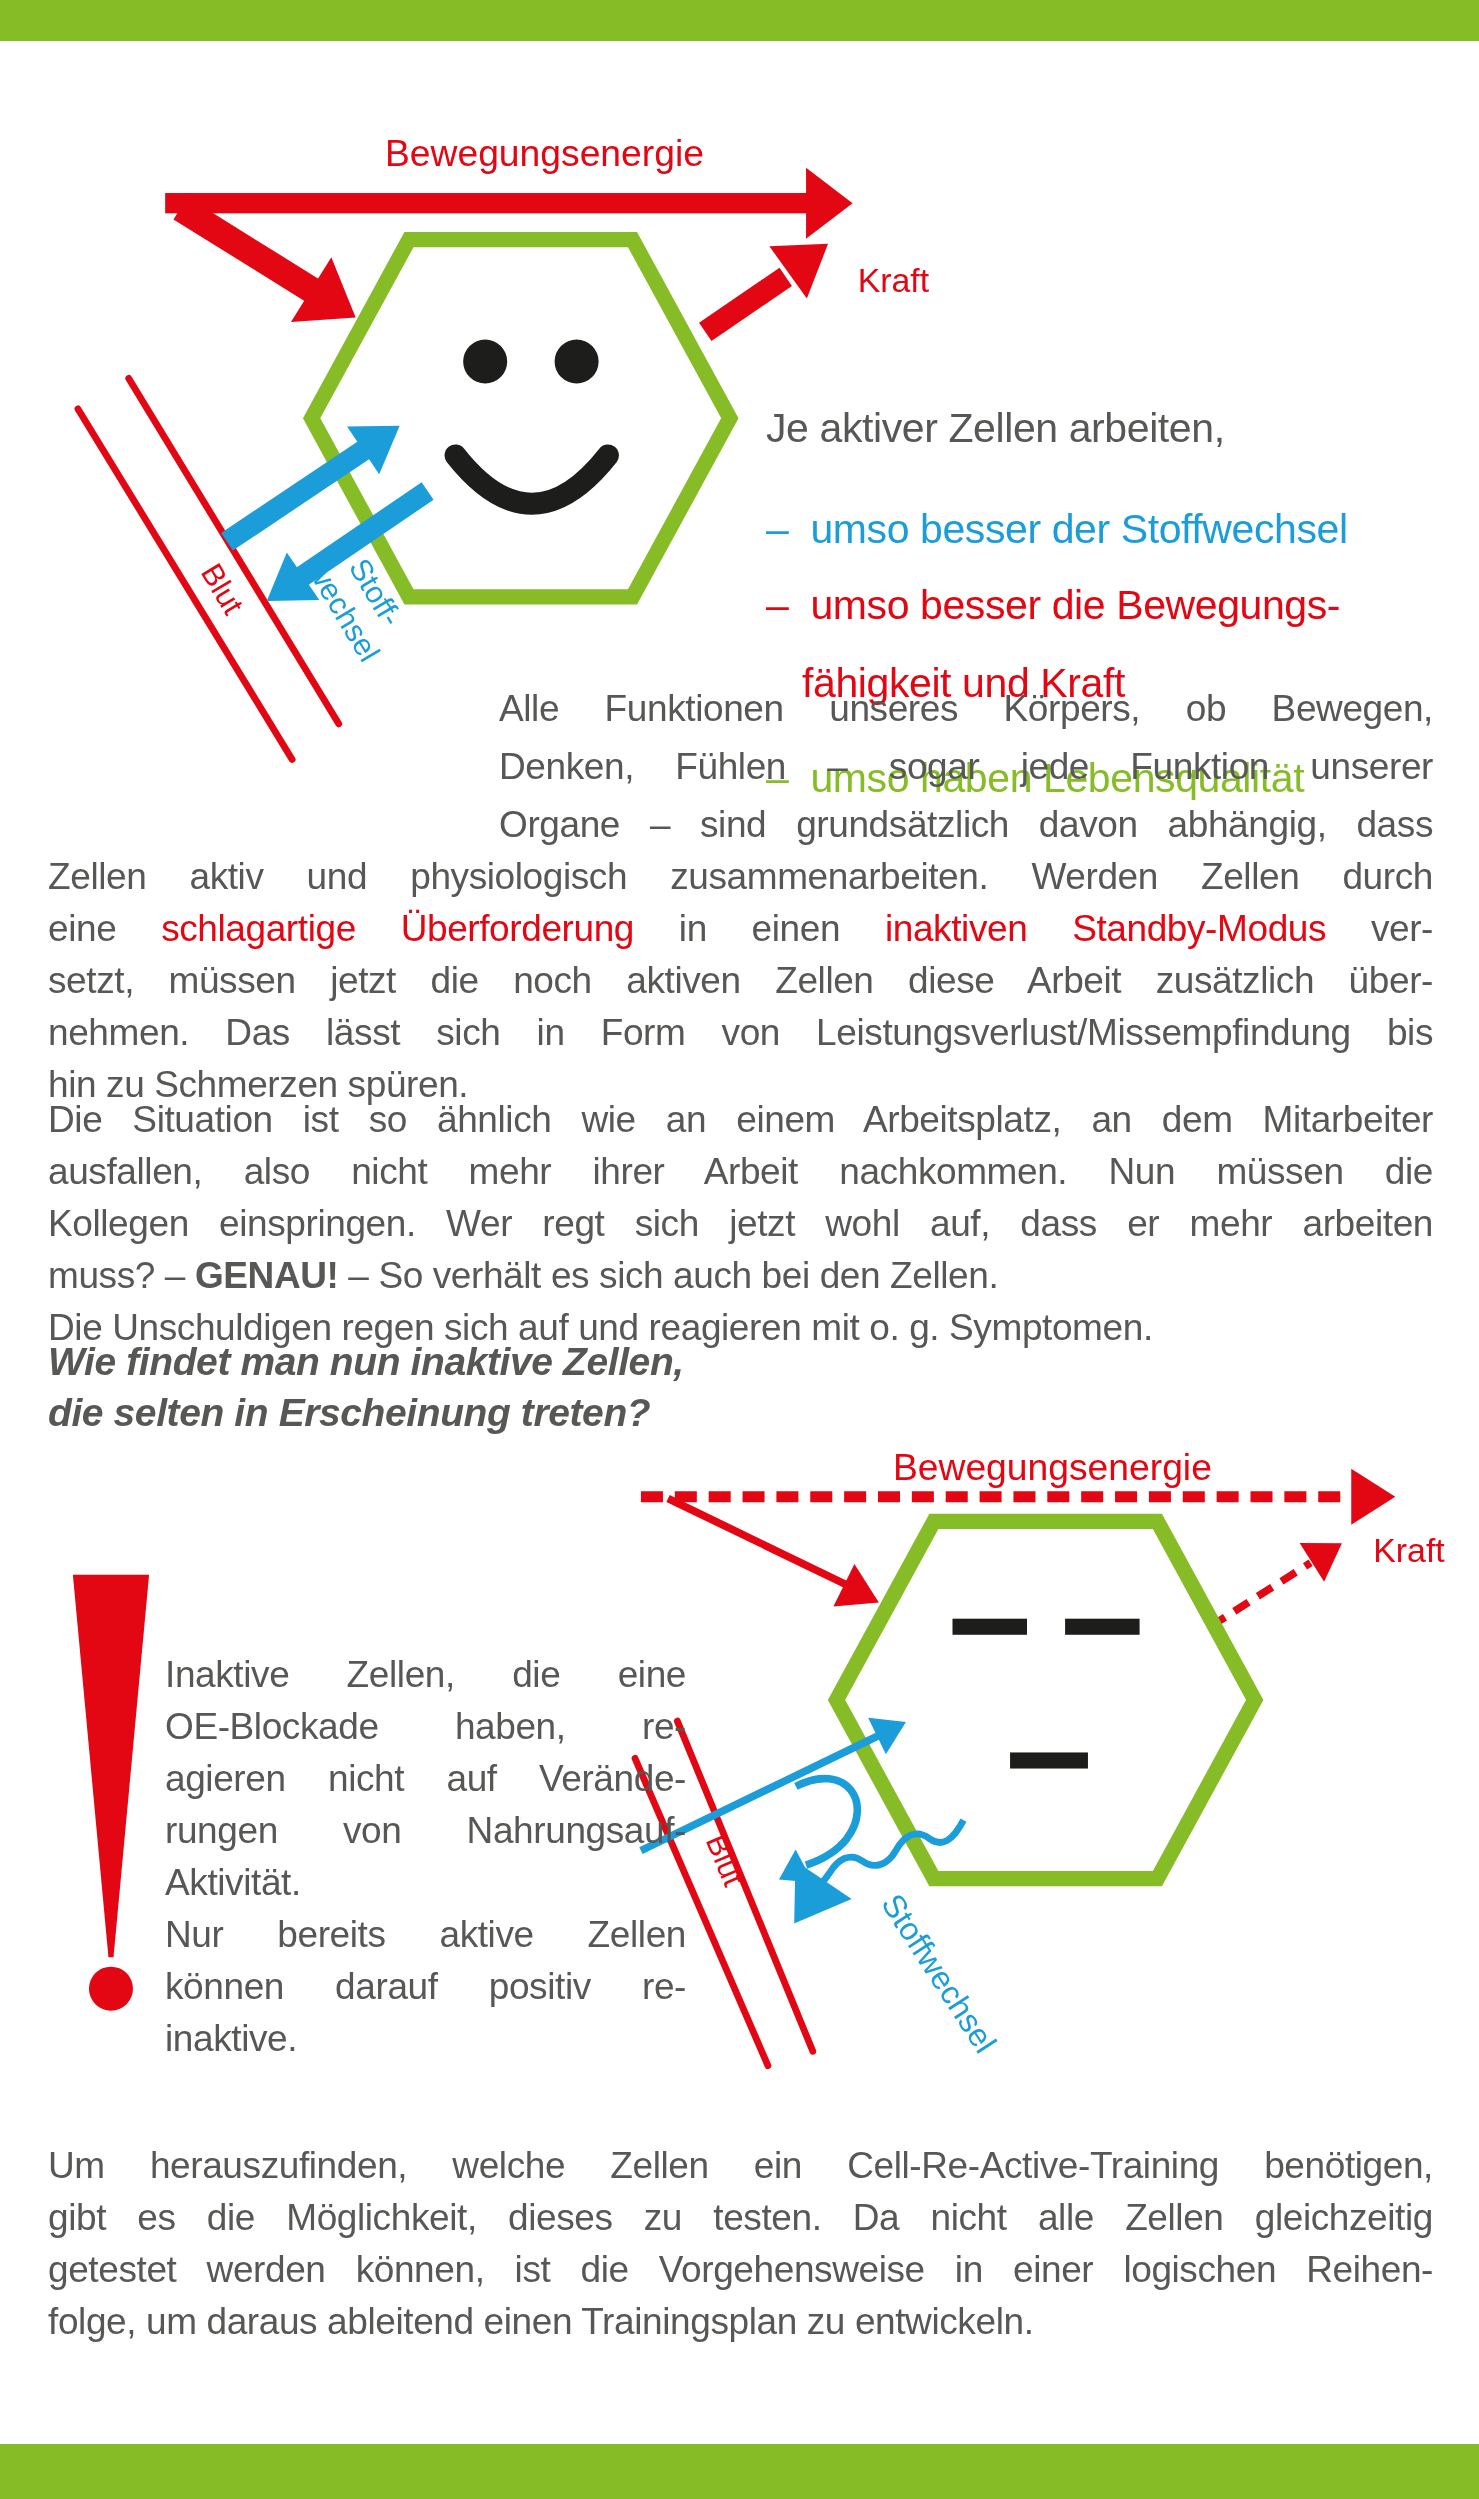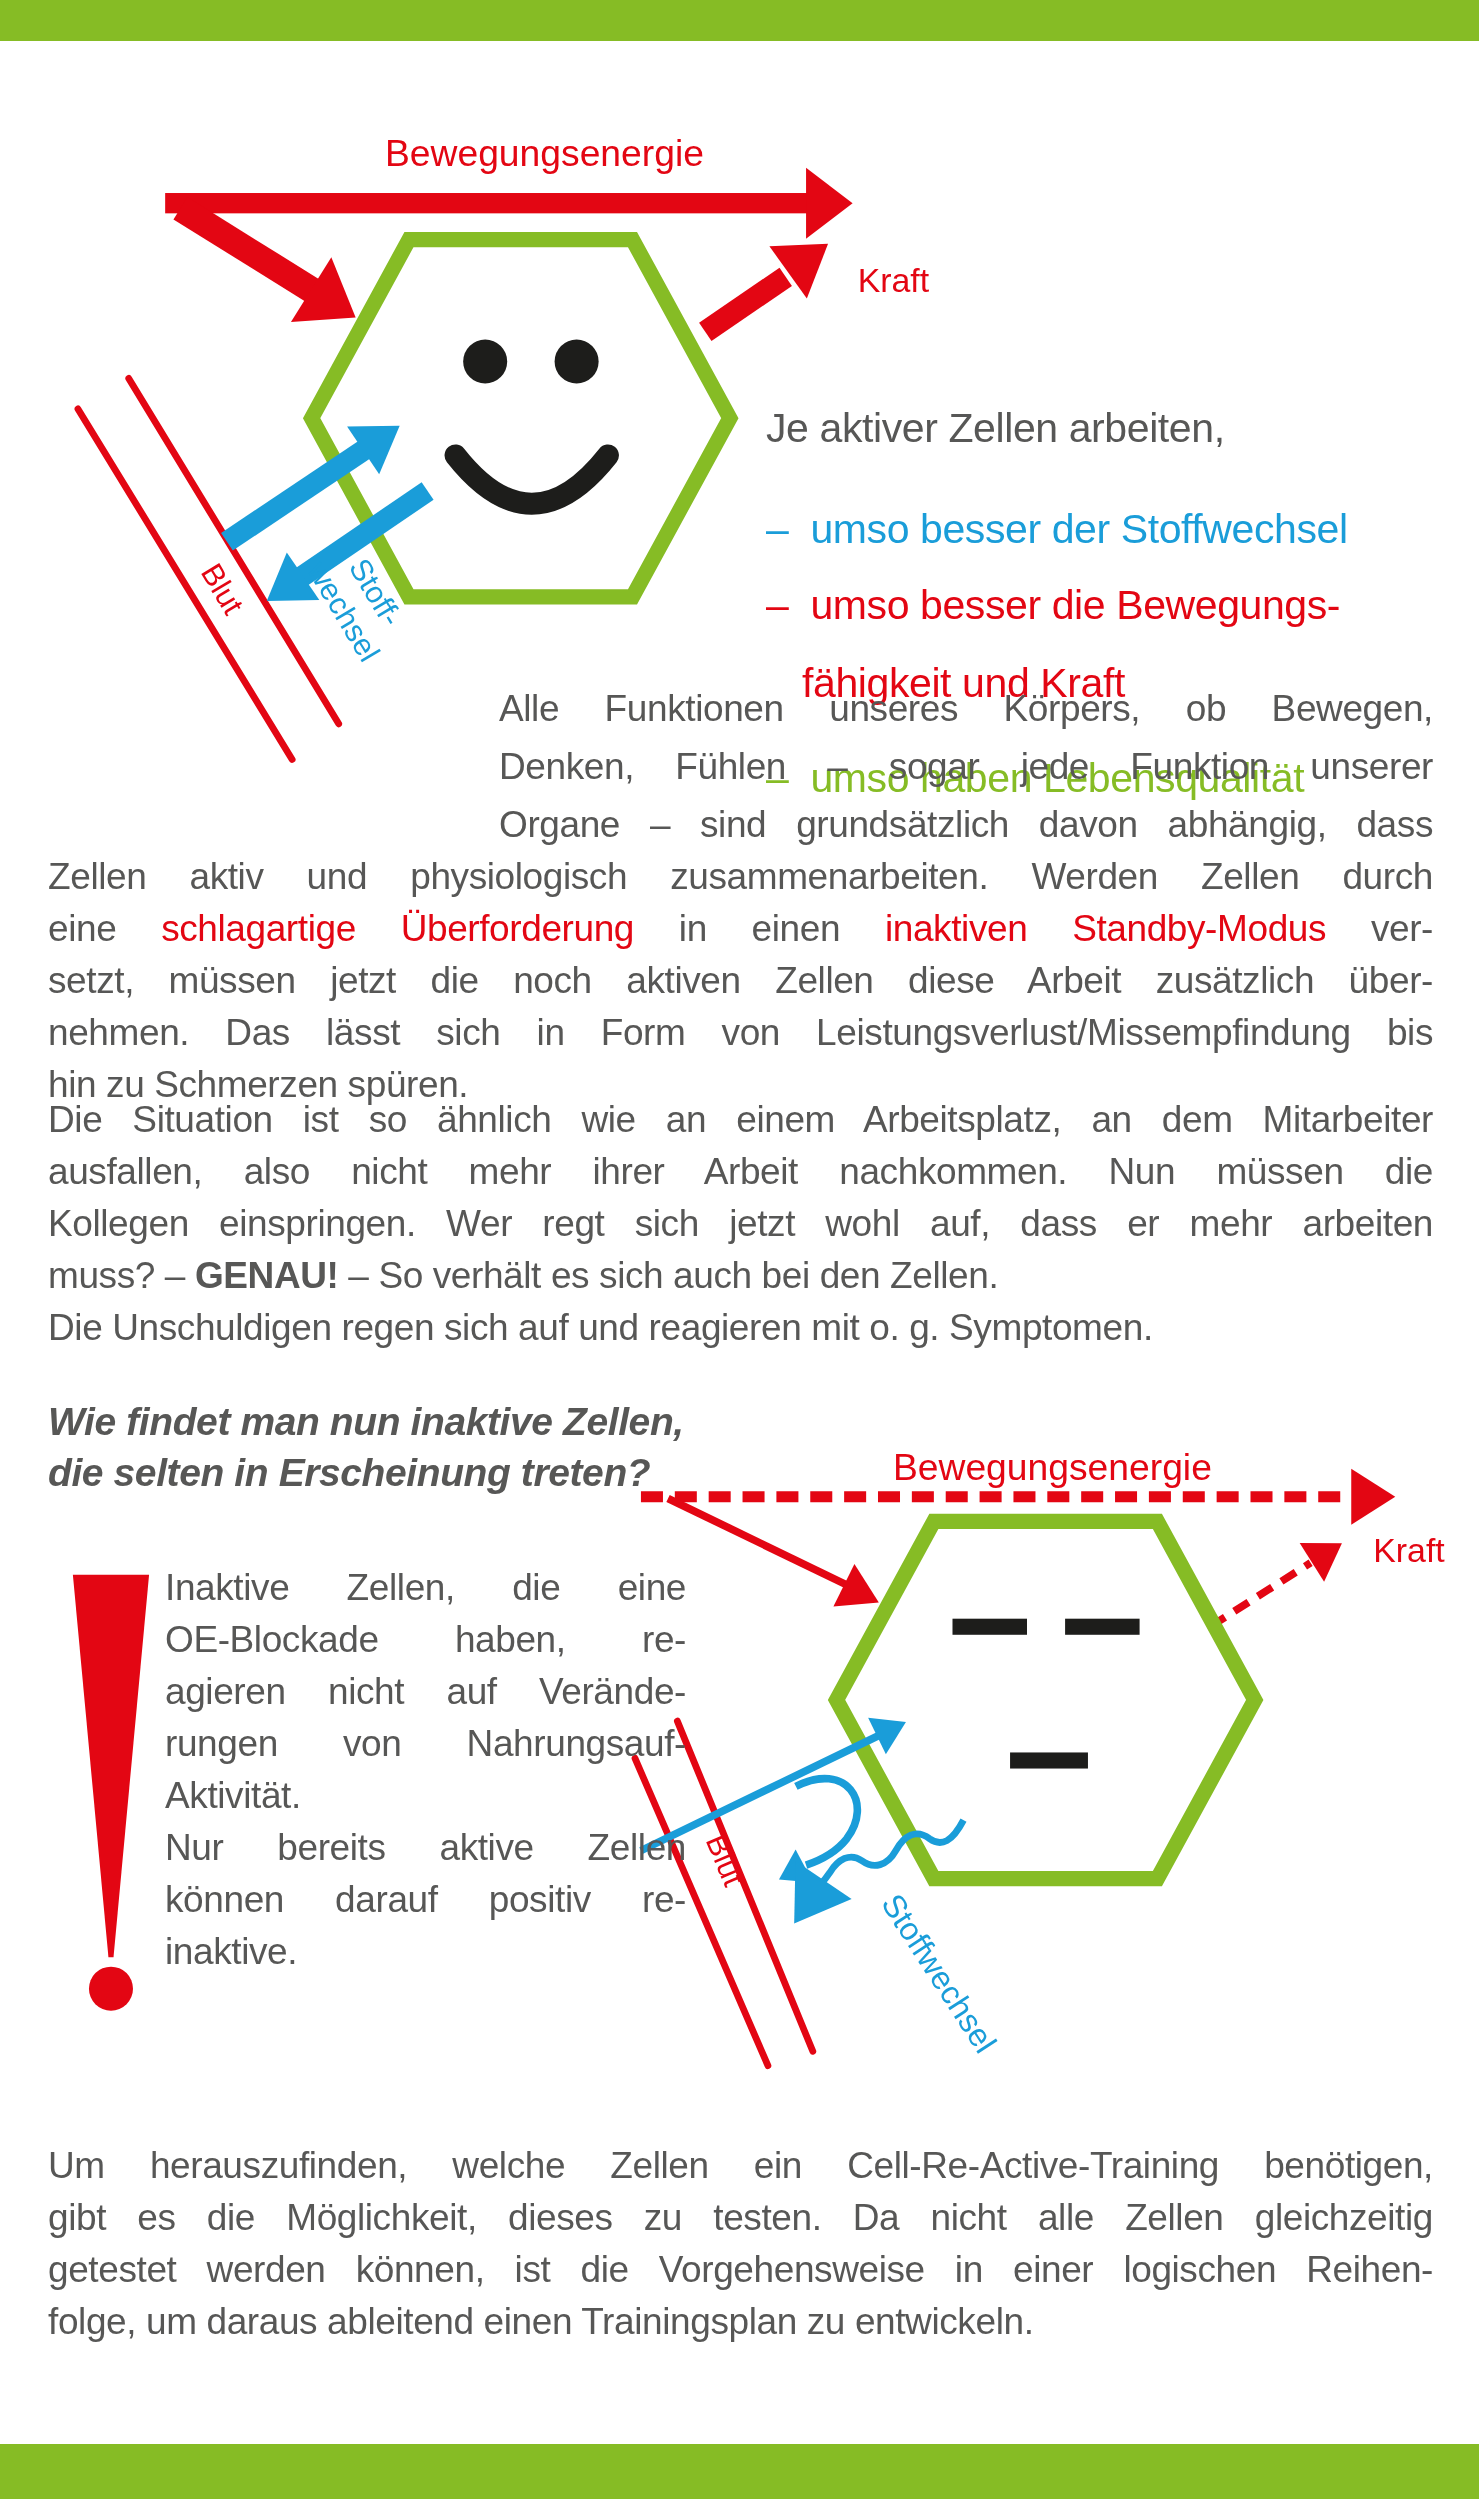--- a/index.html
+++ b/index.html
@@ -188,26 +188,26 @@
     </div>
 
   <div class="txt" style="left:48px;top:1094px;width:1385px;">
       <div class="tl just"><span>Die Situation ist so ähnlich wie an einem Arbeitsplatz, an dem Mitarbeiter</span></div>
       <div class="tl just"><span>ausfallen, also nicht mehr ihrer Arbeit nachkommen. Nun müssen die</span></div>
       <div class="tl just"><span>Kollegen einspringen. Wer regt sich jetzt wohl auf, dass er mehr arbeiten</span></div>
       <div class="tl"><span>muss? – </span><span class="b">GENAU!</span><span> – So verhält es sich auch bei den Zellen.</span></div>
       <div class="tl"><span>Die Unschuldigen regen sich auf und reagieren mit o. g. Symptomen.</span></div>
     </div>
 
-  <div class="txt" id="lead-italic" style="left:48px;top:1396px;width:1385px;">
+  <div class="txt" id="lead-italic" style="left:48px;top:1336px;width:1385px;">
       <div class="tl"><span>Wie findet man nun inaktive Zellen,</span></div>
       <div class="tl"><span>die selten in Erscheinung treten?</span></div>
     </div>
 
-  <div class="txt" style="left:165px;top:1562px;width:521px;">
+  <div class="txt" style="left:165px;top:1649px;width:521px;">
       <div class="tl just"><span>Inaktive  Zellen, die eine</span></div>
       <div class="tl just"><span>OE-Blockade haben, re-</span></div>
       <div class="tl just"><span>agieren nicht auf Verände-</span></div>
       <div class="tl just"><span>rungen von Nahrungsauf-</span></div>
       <div class="tl"><span>Aktivität.</span></div>
       <div class="tl just"><span>Nur bereits aktive Zellen</span></div>
       <div class="tl just"><span>können darauf positiv re-</span></div>
       <div class="tl"><span>inaktive.</span></div>
     </div>
 

